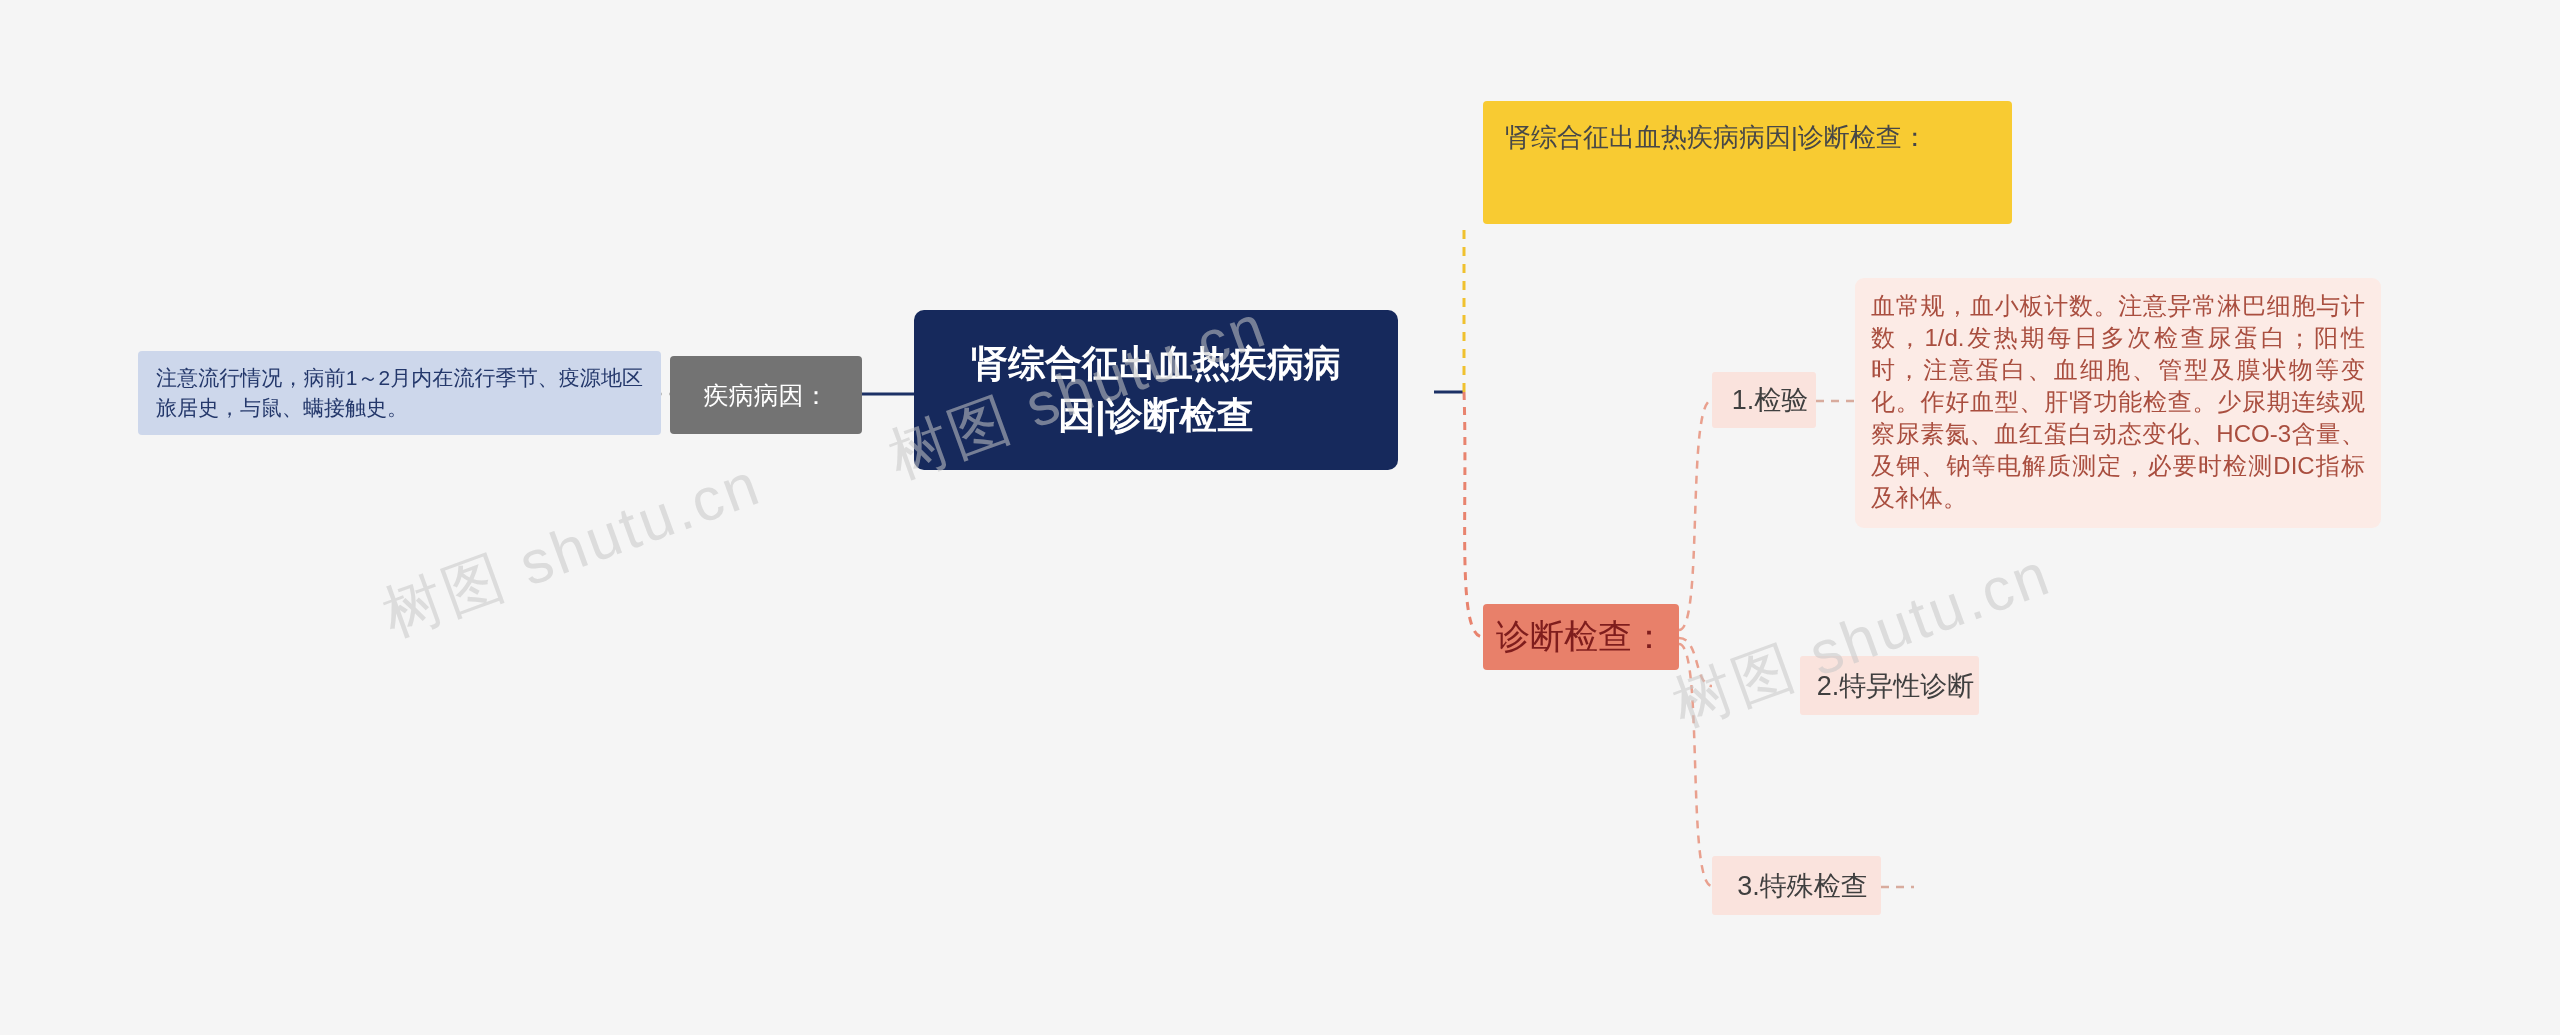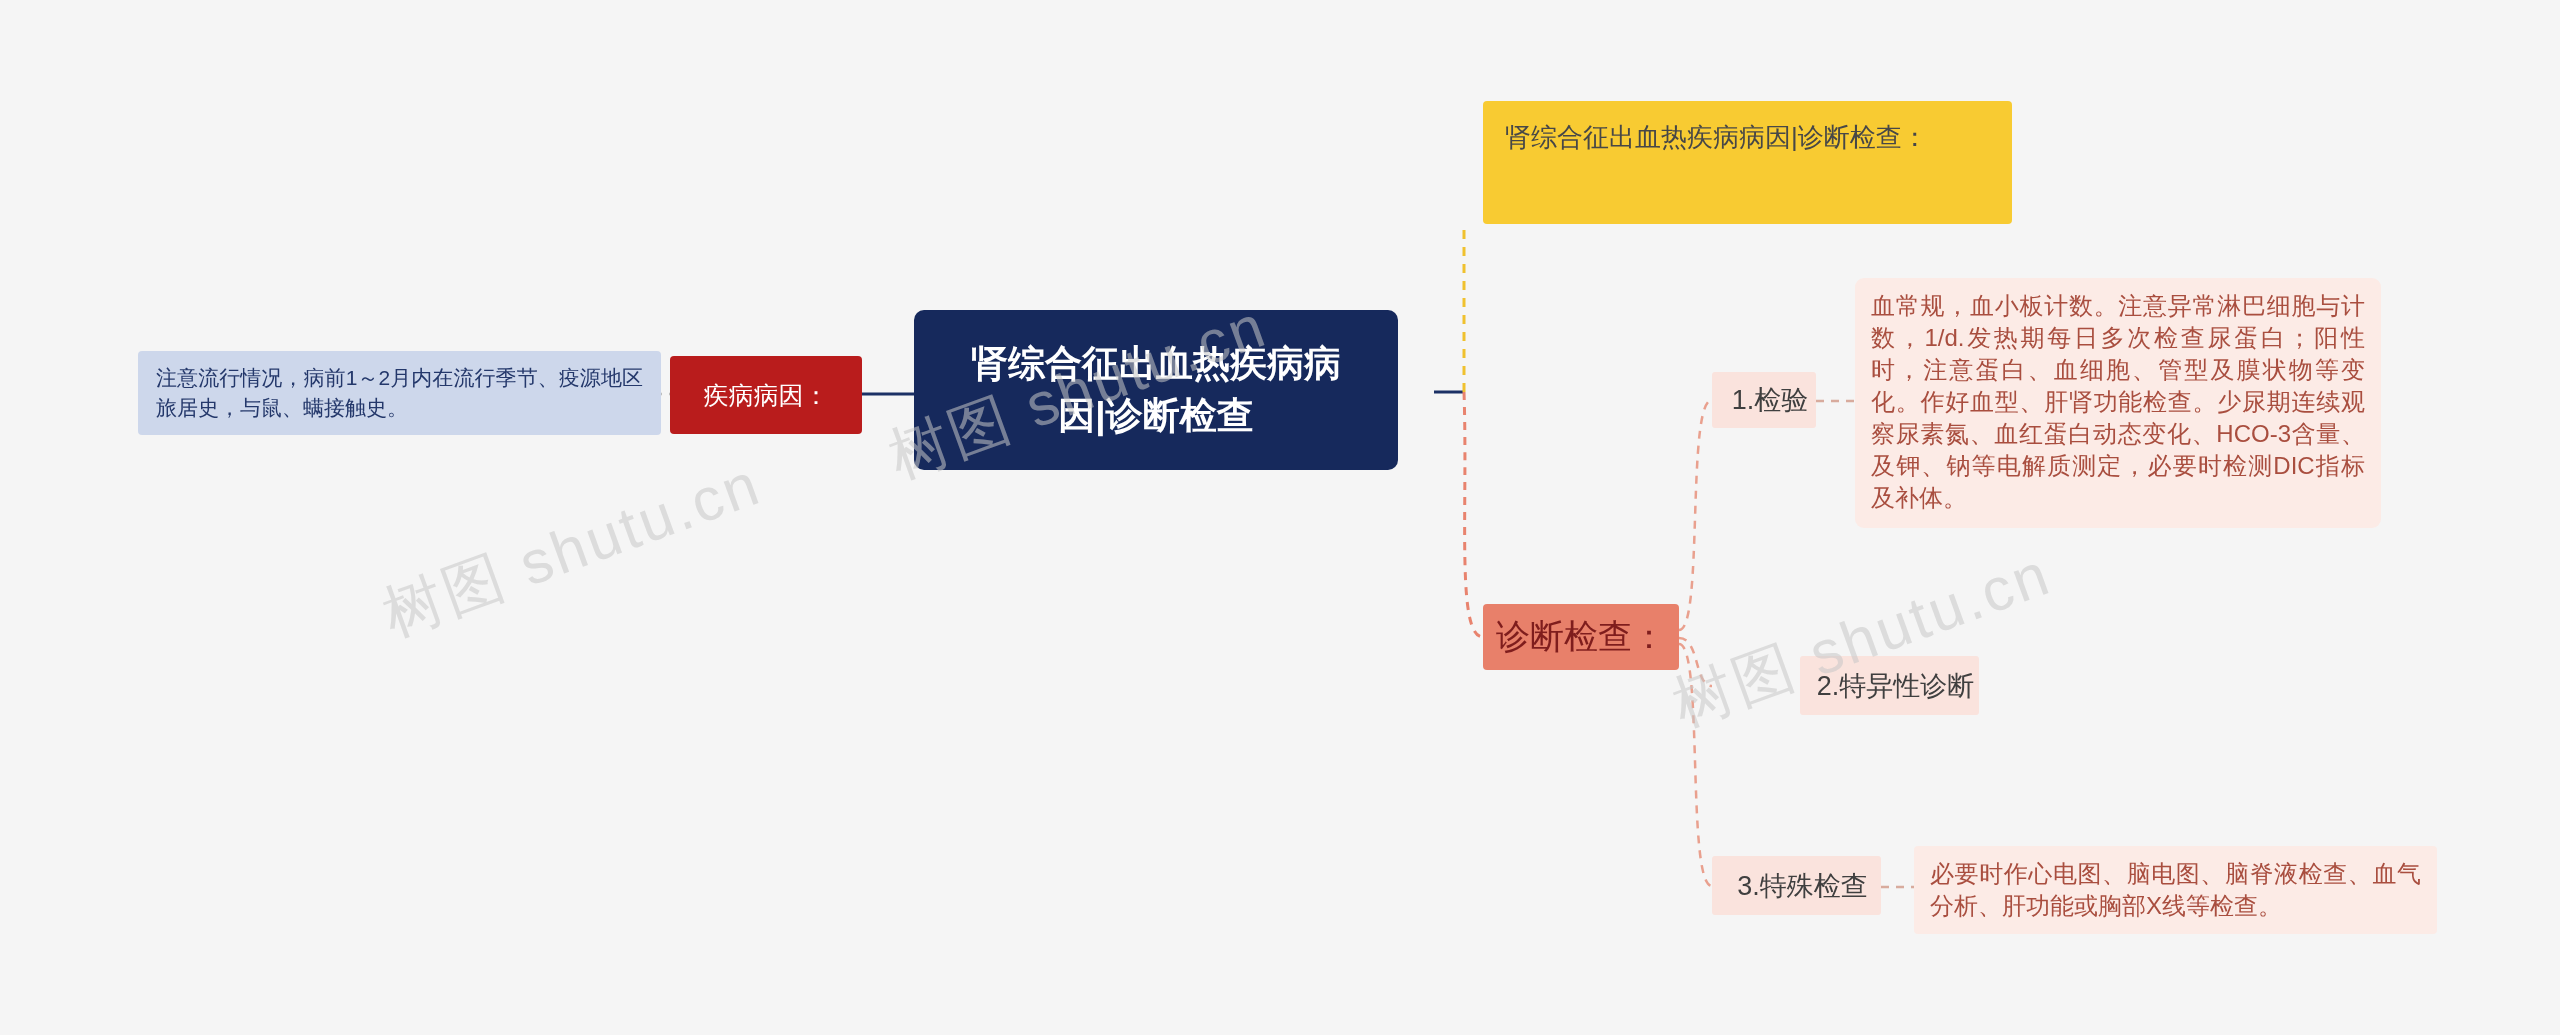--- a/index.html
+++ b/index.html
@@ -39,21 +39,21 @@
     border-radius:4px;
     font-size:21px; line-height:30px;
     padding:0 18px;
     display:flex; align-items:center;
     text-align:justify;
     margin-left:37px;
   }
 
   .cause-node {
     left:670px; top:356px; width:192px; height:78px;
-    background:#b91c1c; color:#ffffff;
+    background:#737373; color:#ffffff;
     border-radius:4px;
     font-size:25px;
     display:flex; align-items:center; justify-content:center;
   }
 
   .root-node {
     left:914px; top:310px; width:484px; height:160px;
     background:#16295c; color:#ffffff;
     border-radius:10px;
     font-size:37px; font-weight:bold; line-height:52px;
@@ -133,19 +133,18 @@
 
   <div class="node top-note">肾综合征出血热疾病病因|诊断检查：</div>
 
   <div class="node diagnosis-node">诊断检查：</div>
 
   <div class="node sub-node sub-node-1">1.检验</div>
   <div class="node sub-node sub-node-2">2.特异性诊断</div>
   <div class="node sub-node sub-node-3">3.特殊检查</div>
 
   <div class="node detail-box detail-box-1">血常规，血小板计数。注意异常淋巴细胞与计数，1/d.发热期每日多次检查尿蛋白；阳性时，注意蛋白、血细胞、管型及膜状物等变化。作好血型、肝肾功能检查。少尿期连续观察尿素氮、血红蛋白动态变化、HCO-3含量、及钾、钠等电解质测定，必要时检测DIC指标及补体。</div>
-  <div class="node detail-box detail-box-3">必要时作心电图、脑电图、脑脊液检查、血气分析、肝功能或胸部X线等检查。</div>
 
   <div class="watermark" style="left:572px; top:550px;">树图 shutu.cn</div>
   <div class="watermark" style="left:1078px; top:392px;">树图 shutu.cn</div>
   <div class="watermark" style="left:1862px; top:640px;">树图 shutu.cn</div>
 
 </div>
 
 </body></html>

